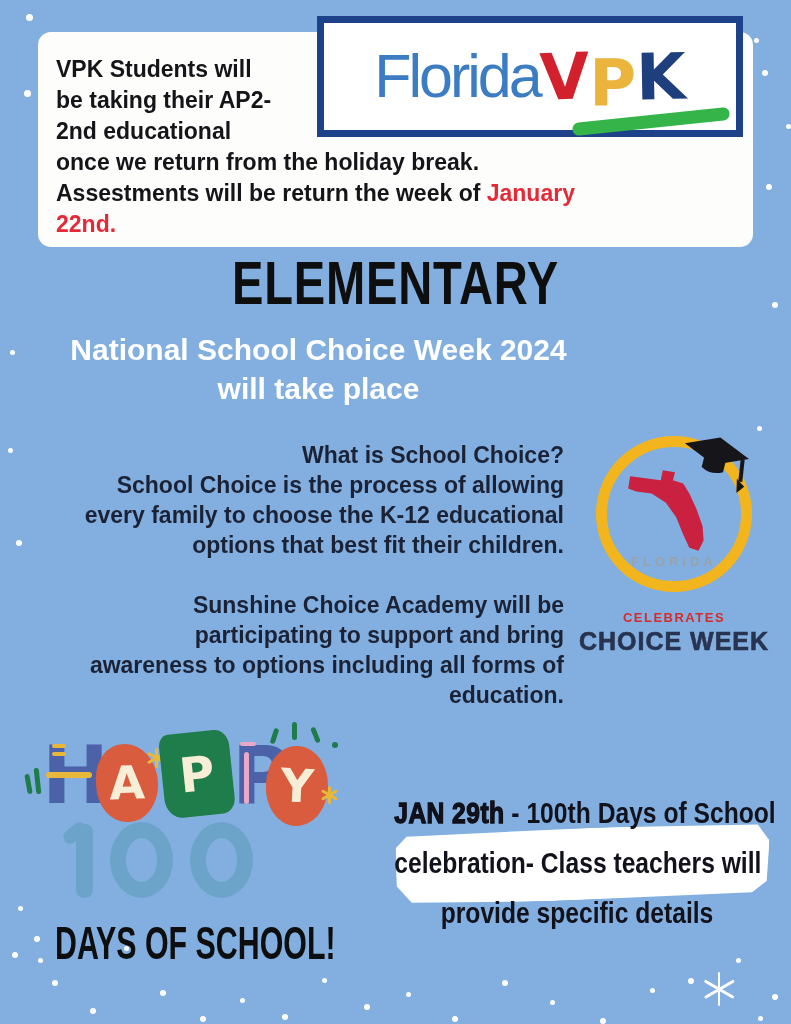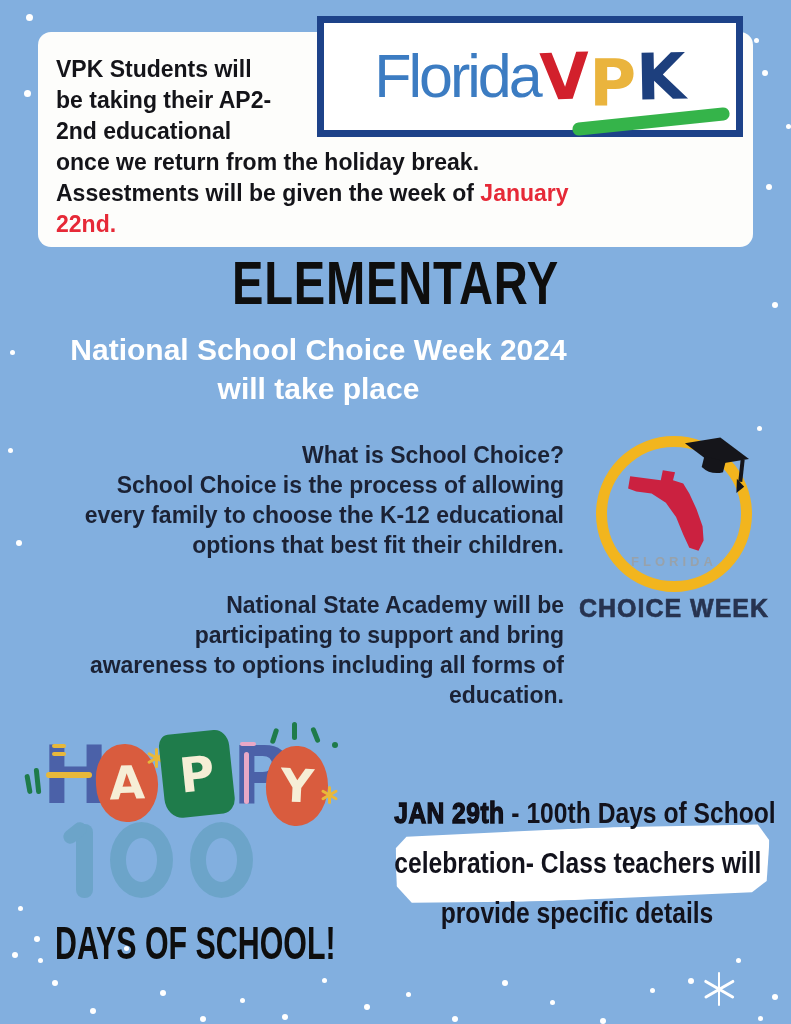--- a/index.html
+++ b/index.html
@@ -191,38 +191,38 @@
     <span class="florida-word">Florida</span>
     <span class="vpk-letter vpk-v">V</span>
     <span class="vpk-letter vpk-p">P</span>
     <span class="vpk-letter vpk-k">K</span>
     <span class="vpk-swoosh"></span>
   </div>
   <div class="cline">VPK Students will</div>
   <div class="cline">be taking their AP2-</div>
   <div class="cline">2nd educational</div>
   <div class="cline">once we return from the holiday break.</div>
-  <div class="cline"><span>Assestments will be given the week of </span><span class="red-text">January</span></div>
+  <div class="cline"><span>Assestments will be return the week of </span><span class="red-text">January</span></div>
   <div class="cline red-text">22nd.</div>
 </div>
 
 <div class="abs elementary-title">ELEMENTARY</div>
 
 <div class="abs subtitle">
   <div>National School Choice Week 2024</div>
   <div>will take place</div>
 </div>
 
 <div class="abs mid-left">
   <div class="pline">What is School Choice?</div>
   <div class="pline">School Choice is the process of allowing</div>
   <div class="pline">every family to choose the K-12 educational</div>
   <div class="pline">options that best fit their children.</div>
   <div class="para2">
-    <div class="pline">National State Academy will be</div>
+    <div class="pline">Sunshine Choice Academy will be</div>
     <div class="pline">participating to support and bring</div>
     <div class="pline">awareness to options including all forms of</div>
     <div class="pline">education.</div>
   </div>
 </div>
 
 <div class="abs mid-right">
   <div class="nscw-ring">
     <svg class="flmap" width="108" height="102" viewBox="0 0 100 100">
       <path d="M6 25 L8 13 L38 17 L40 7 L52 9 L50 17 L60 20 L66 30 L73 45 L79 62 L80 76 L75 86 L66 83 L60 70 L53 53 L43 39 L29 30 L14 28 Z" fill="#cb2140"></path>
@@ -230,20 +230,21 @@
     <svg class="grad-cap" width="74" height="66" viewBox="0 0 74 66">
       <g transform="rotate(14 37 20)">
         <polygon points="37,2 70,16 37,30 4,16" fill="#15151a"></polygon>
         <path d="M26 24 L48 24 L48 35 Q37 41 26 35 Z" fill="#15151a"></path>
         <path d="M64 18 L67 40" stroke="#15151a" stroke-width="4" fill="none"></path>
         <path d="M63 38 L72 44 L66 52 Z" fill="#15151a"></path>
       </g>
     </svg>
     <div class="nscw-state-label">FLORIDA</div>
   </div>
+  <div class="nscw-celebrates">CELEBRATES</div>
   <div class="nscw-line2">CHOICE WEEK</div>
 </div>
 
 <div class="abs happy-wrap">
 
   <span class="green-dash" style="left:6px; top:52px; width:5px; height:20px; transform:rotate(-10deg);"></span>
   <span class="green-dash" style="left:15px; top:46px; width:5px; height:26px; transform:rotate(-6deg);"></span>
 
   <span class="happy-letter-blue" style="left:22px; top:14px;">
     <span>H</span>

